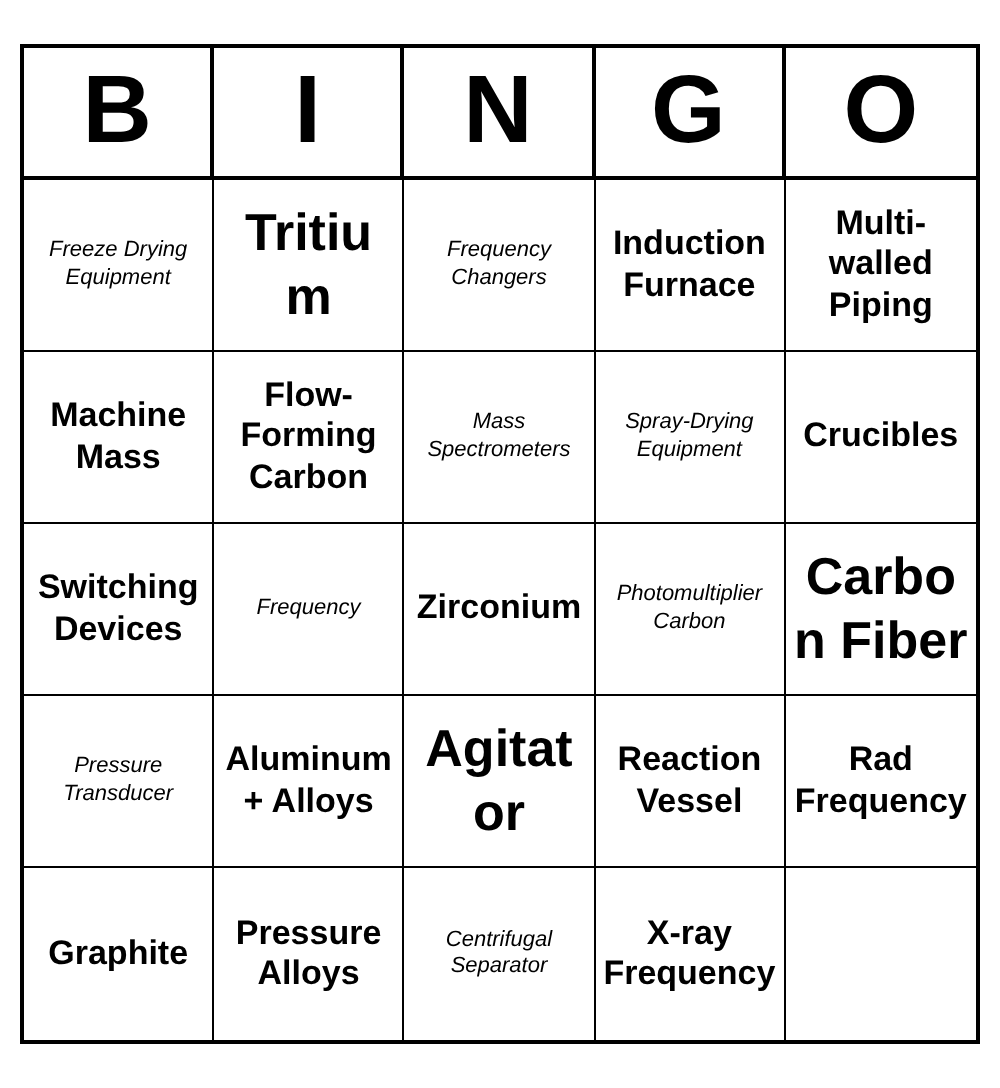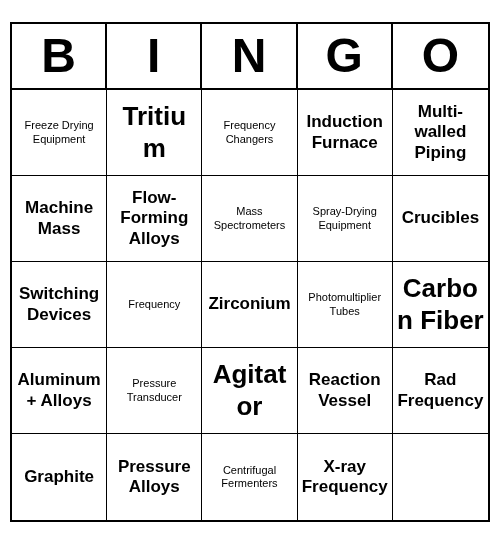--- a/index.html
+++ b/index.html
@@ -59,52 +59,53 @@
     .bingo-cell.large {
       font-size: 26px;
       font-weight: bold;
     }
     .bingo-cell.medium {
       font-size: 17px;
       font-weight: bold;
     }
     .bingo-cell.small {
       font-size: 11px;
+      font-style: italic;
     }
   </style>
 </head>
 <body>
 
 <div class="bingo-card">
   <div class="bingo-header">
   <div class="bingo-header-cell">B</div>
       <div class="bingo-header-cell">I</div>
       <div class="bingo-header-cell">N</div>
       <div class="bingo-header-cell">G</div>
       <div class="bingo-header-cell">O</div>
     </div>
   <div class="bingo-grid">
   <div class="bingo-cell small">Freeze Drying Equipment</div>
       <div class="bingo-cell large">Tritium</div>
       <div class="bingo-cell small">Frequency Changers</div>
       <div class="bingo-cell medium">Induction Furnace</div>
       <div class="bingo-cell medium">Multi-walled Piping</div>
       <div class="bingo-cell medium">Machine Mass</div>
-      <div class="bingo-cell medium">Flow-Forming Alloys</div>
+      <div class="bingo-cell medium">Flow-Forming Carbon</div>
       <div class="bingo-cell small">Mass Spectrometers</div>
       <div class="bingo-cell small">Spray-Drying Equipment</div>
       <div class="bingo-cell medium">Crucibles</div>
       <div class="bingo-cell medium">Switching Devices</div>
       <div class="bingo-cell small">Frequency</div>
       <div class="bingo-cell medium">Zirconium</div>
-      <div class="bingo-cell small">Photomultiplier Tubes</div>
+      <div class="bingo-cell small">Photomultiplier Carbon</div>
       <div class="bingo-cell large">Carbon Fiber</div>
+      <div class="bingo-cell small">Pressure Transducer</div>
       <div class="bingo-cell medium">Aluminum + Alloys</div>
-      <div class="bingo-cell small">Pressure Transducer</div>
       <div class="bingo-cell large">Agitator</div>
       <div class="bingo-cell medium">Reaction Vessel</div>
       <div class="bingo-cell medium">Rad Frequency</div>
       <div class="bingo-cell medium">Graphite</div>
       <div class="bingo-cell medium">Pressure Alloys</div>
-      <div class="bingo-cell small">Centrifugal Fermenters</div>
+      <div class="bingo-cell small">Centrifugal Separator</div>
       <div class="bingo-cell medium">X-ray Frequency</div>
     </div>
 </div>
 
 </body></html>

